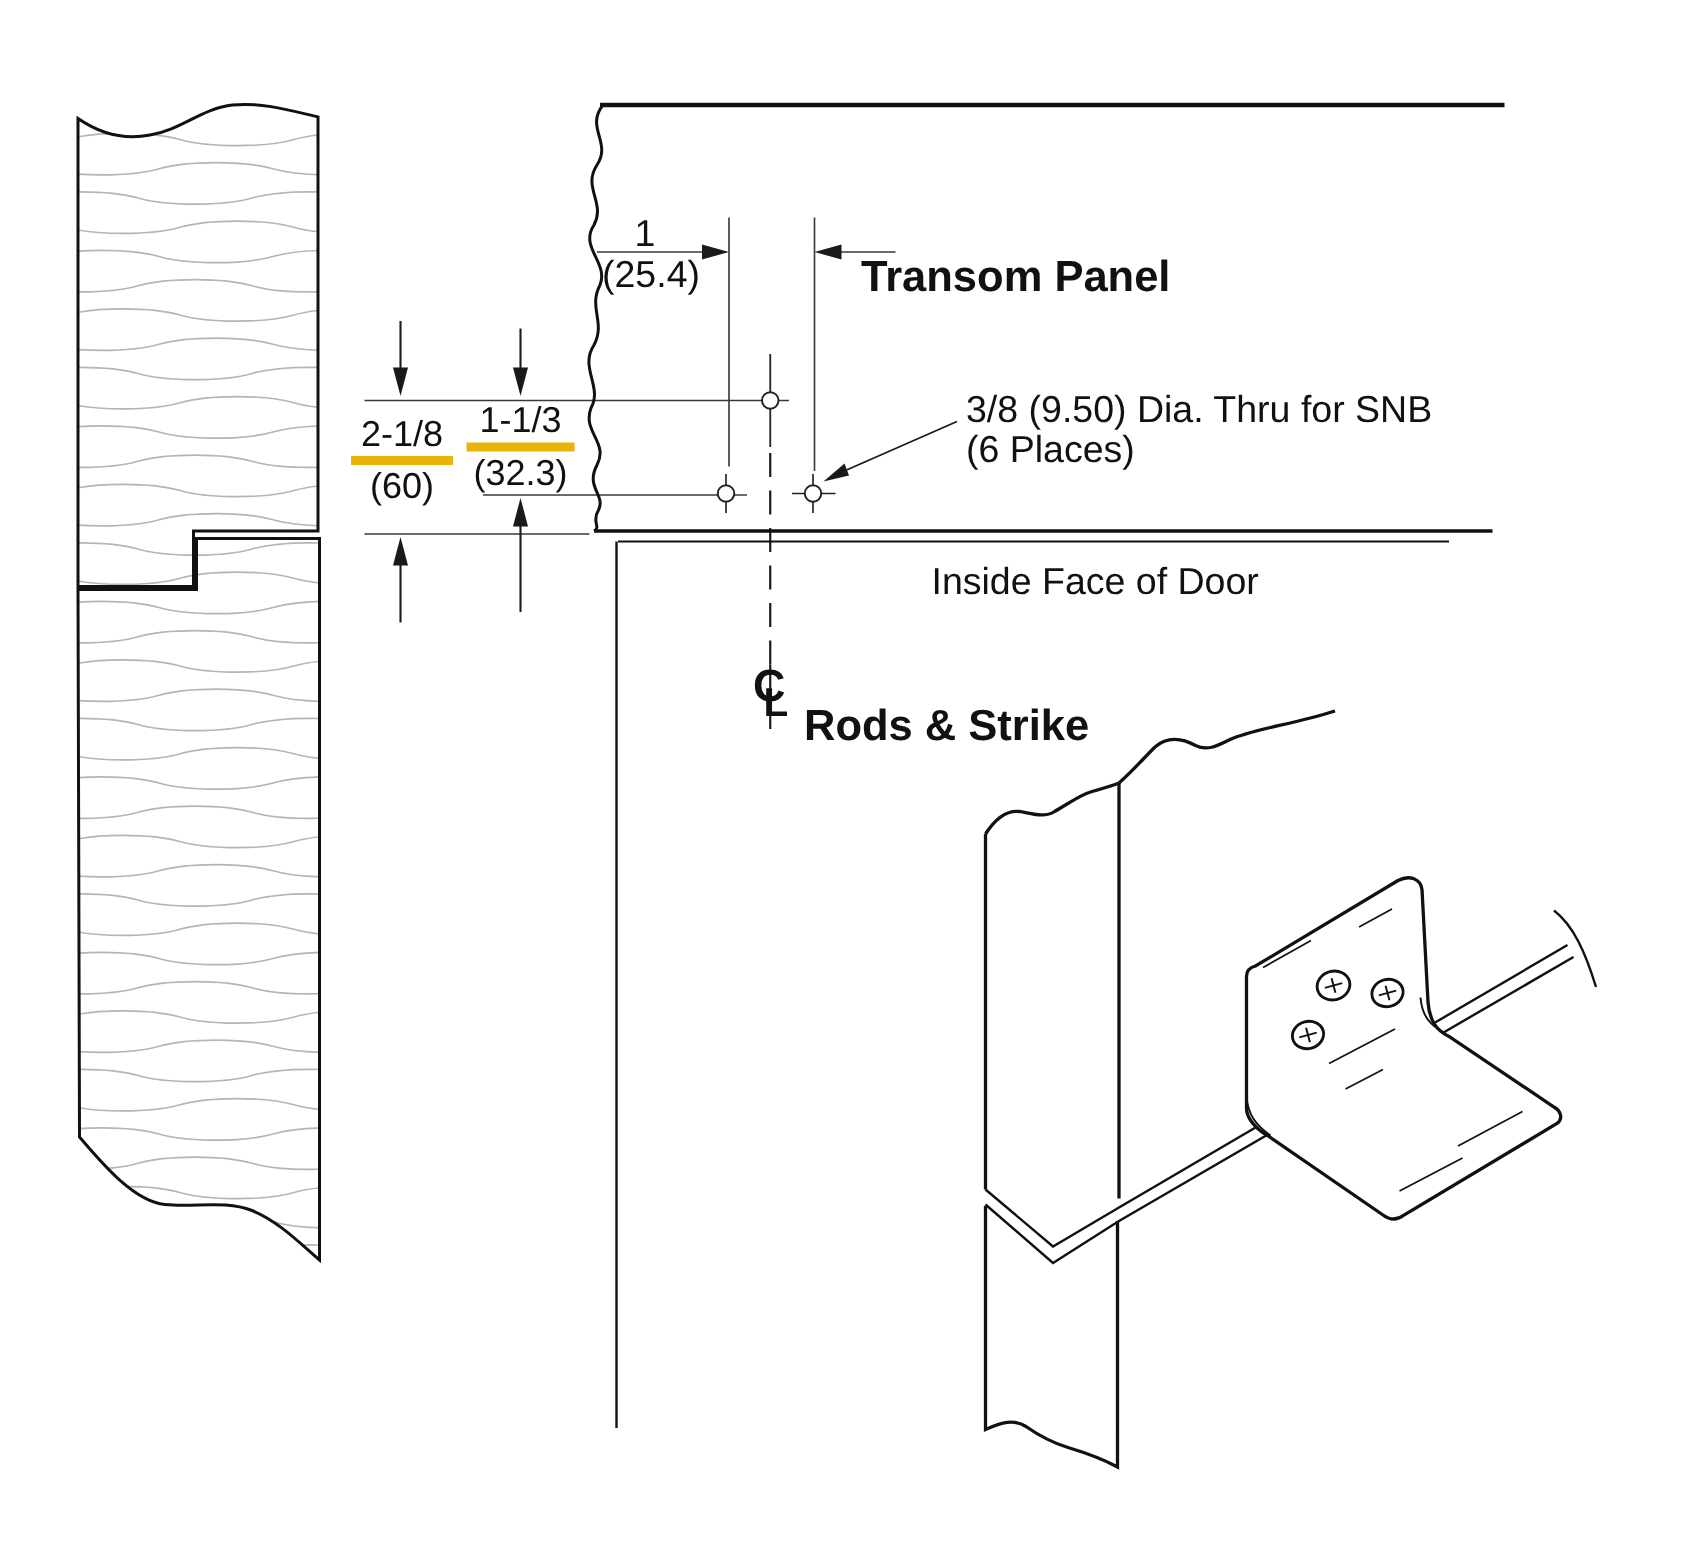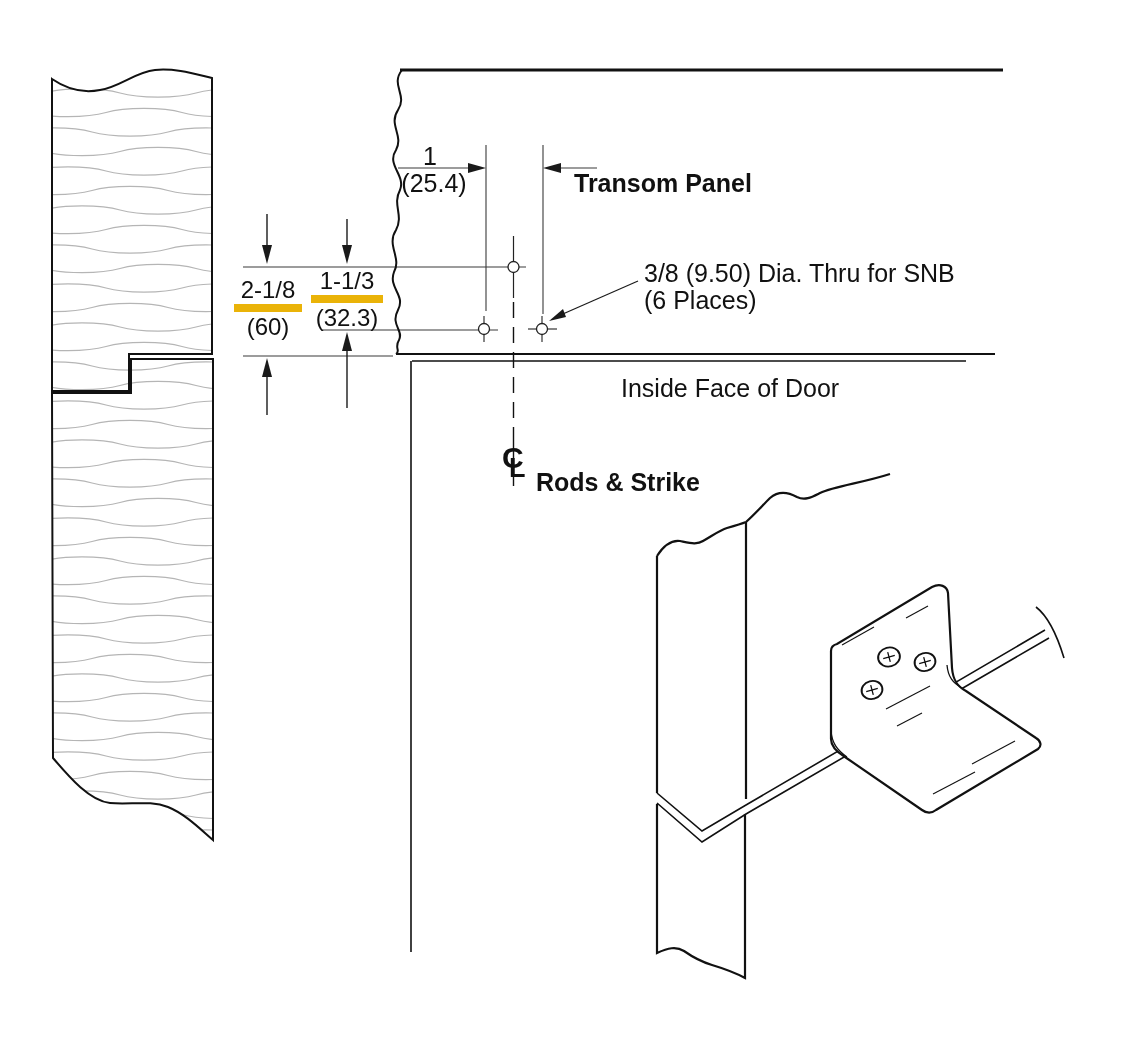--- a/index.html
+++ b/index.html
@@ -3,24 +3,24 @@
 <meta charset="utf-8">
 <style>
   html,body{margin:0;padding:0;background:#ffffff;}
   #stage{
     position:relative;width:1129px;height:1039px;background:#ffffff;
     font-family:"Liberation Sans", sans-serif;color:#111;overflow:hidden;
   }
   #stage svg{position:absolute;left:0;top:0;}
   .lbl{position:absolute;white-space:nowrap;color:#111;}
   .reg{font-size:25px;line-height:27px;}
-  .bold{font-size:25px;font-weight:700;}
+  .bold{font-size:29px;font-weight:700;}
   .ctr{text-align:center;}
   .frac{position:absolute;text-align:center;font-size:24px;line-height:26px;}
-  .frac .top{display:block;border-bottom:8px solid #eab308;padding-bottom:1px;margin-bottom:2px;}
+  .frac .top{display:block;border-bottom:6px solid #eab308;padding-bottom:1px;margin-bottom:2px;}
   .frac .bot{display:block;}
   .clsym{position:absolute;font-weight:700;color:#111;}
 </style>
 </head>
 <body>
 
 <div id="stage">
 
 <svg width="1129" height="1039" viewBox="0 0 1129 1039">
 

